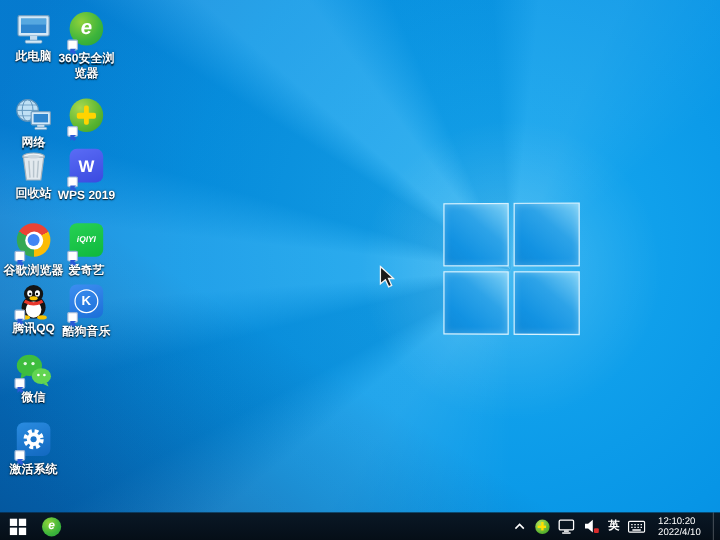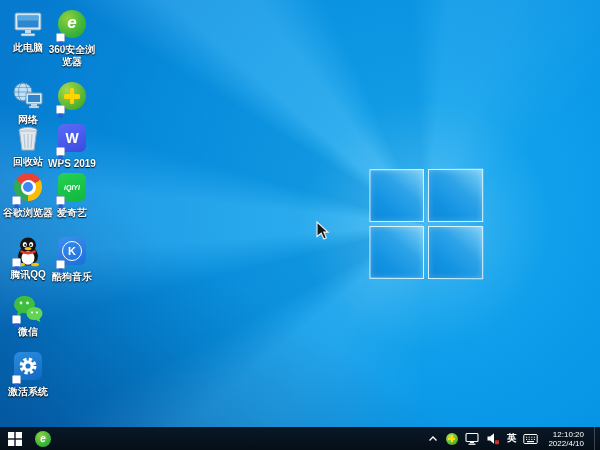--- a/index.html
+++ b/index.html
@@ -33,21 +33,21 @@
   }
   .pane {
     background:linear-gradient(220deg,#7dd0f6 0%,#2da3e8 38%,#1292e2 72%,#0d88d8 100%);
     border:1px solid #d9f3ff;
     box-shadow:inset 0 0 6px rgba(255,255,255,0.25);
   }
 
   
   .cell { position:absolute; width:54px; text-align:center; cursor:default; }
   .colA { left:1px; } .colB { left:45px; }
-  .r0{top:8px}.r1{top:80px}.r2{top:122px}.r3{top:171px}.r4{top:235px}.r5{top:292px}.r6{top:350px}
+  .r0{top:8px}.r1{top:80px}.r2{top:122px}.r3{top:184px}.r4{top:235px}.r5{top:292px}.r6{top:350px}
   .icn { position:relative; width:32px; height:32px; margin:0 auto; }
   .lbl {
     margin-top:2px; font-size:10px; line-height:12px; color:#fff;
     text-shadow:0 1px 1px rgba(0,0,0,.8), 0 0 2px rgba(0,0,0,.55);
     word-break:break-all;
     font-weight:bold;
   }
   .badge {
     position:absolute; left:0; bottom:0; width:9px; height:9px;
     background:#fff; border-radius:1.5px; border:0.5px solid #9db6d8;
@@ -100,21 +100,21 @@
   .spacer { flex:1; }
   .tray { display:flex; align-items:center; gap:7px; height:23px; padding-right:2px; }
   .tray-item { display:flex; align-items:center; justify-content:center; height:23px; }
   .t360 { width:12px;height:12px;border-radius:50%;
           background:radial-gradient(circle at 35% 30%, #b5e25c, #5ab32f 65%, #3f9b24);
           position:relative; }
   .t360:before, .t360:after { content:""; position:absolute; background:#ffe000; }
   .t360:before { left:2.5px; top:5px; width:7px; height:2px; }
   .t360:after  { left:5px;  top:2.5px; width:2px; height:7px; }
   .imebadge { color:#fff; font-size:9.5px; font-weight:bold; }
-  .clock { color:#fff; font-size:8px; line-height:9px; text-align:right; padding:0 3px; }
+  .clock { color:#fff; font-size:8px; line-height:9px; text-align:left; padding:0 3px; }
   .show-desktop { width:4px; height:23px; border-left:1px solid rgba(255,255,255,0.22); }
 
   .cursor { position:absolute; left:316px; top:221px; }
 </style>
 </head>
 <body>
 
 <div class="desktop">
 
   <div class="win-logo">

